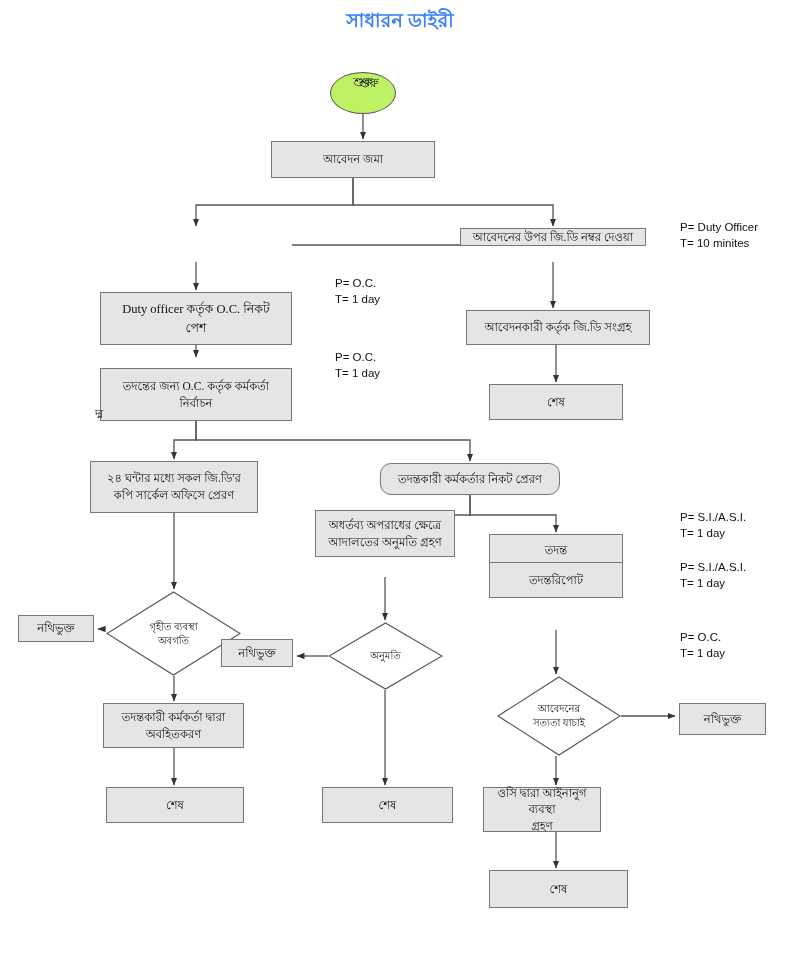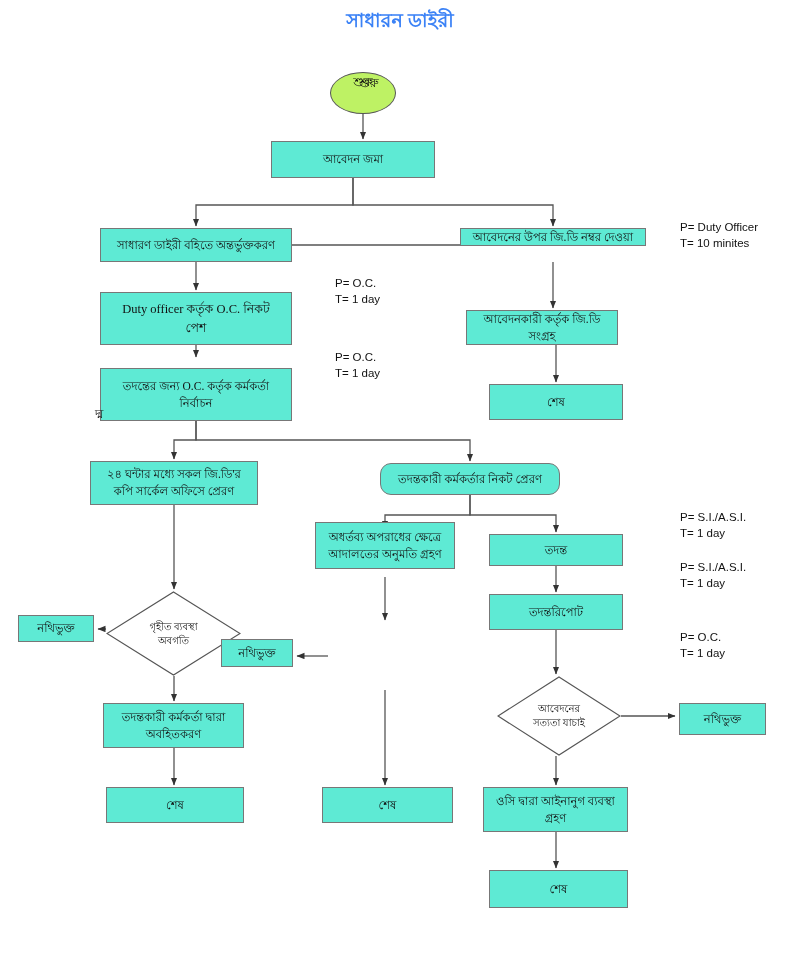--- a/index.html
+++ b/index.html
@@ -36,21 +36,21 @@
     position: absolute;
     top: 0;
     left: 0;
     width: 800px;
     height: 955px;
   }
   .node-box {
     position: absolute;
     box-sizing: border-box;
     border: 1px solid #777777;
-    background: #5eead4;
+    background: #e5e5e5;
     display: flex;
     align-items: center;
     justify-content: center;
     text-align: center;
     font-family: "Liberation Serif", "DejaVu Serif", serif;
     font-size: 11.5px;
     color: #111111;
     line-height: 1.45;
     padding: 2px 4px;
   }
@@ -192,76 +192,79 @@
   <div class="node-oval" style="left:330px; top:72px; width:66px; height:42px;">
     <span class="node-label">
       <span class="overlap-a">শুরু</span><span class="overlap-b">শুরু</span>
     </span>
   </div>
 
   <div class="node-box" style="left:271px; top:141px; width:164px; height:37px;">
     <span class="node-label">আবেদন জমা</span>
   </div>
 
-  <div class="node-box" style="left:100px; top:228px; width:192px; height:34px;">
-    <span class="node-label">সাধারণ ডাইরী বহিতে অন্তর্ভুক্তকরণ</span>
-  </div>
 
   <div class="node-box" style="left:460px; top:228px; width:186px; height:18px;">
     <span class="node-label">আবেদনের উপর জি.ডি নম্বর দেওয়া</span>
   </div>
 
   <div class="node-box" style="left:100px; top:292px; width:192px; height:53px; font-size:12.5px;">
     <span class="node-label">Duty officer কর্তৃক O.C. নিকট
 পেশ</span>
   </div>
 
-  <div class="node-box" style="left:466px; top:310px; width:152px; height:35px;">
+  <div class="node-box" style="left:466px; top:310px; width:184px; height:35px;">
     <span class="node-label">আবেদনকারী কর্তৃক জি.ডি সংগ্রহ</span>
   </div>
 
   <div class="node-box" style="left:100px; top:368px; width:192px; height:53px;">
     <span class="node-label">তদন্তের জন্য O.C. কর্তৃক কর্মকর্তা
 নির্বাচন</span>
   </div>
 
   <div class="node-box" style="left:489px; top:384px; width:134px; height:36px;">
     <span class="node-label">শেষ</span>
   </div>
 
-  <div class="node-box" style="left:90px; top:461px; width:168px; height:44px;">
+  <div class="node-box" style="left:90px; top:461px; width:168px; height:52px;">
     <span class="node-label">২৪ ঘন্টার মধ্যে সকল জি.ডি'র
 কপি সার্কেল অফিসে প্রেরণ</span>
   </div>
 
   <div class="node-box" style="left:380px; top:463px; width:180px; height:32px;border-radius:11px;">
     <span class="node-label">তদন্তকারী কর্মকর্তার নিকট প্রেরণ</span>
   </div>
 
-  <div class="node-box" style="left:315px; top:522px; width:140px; height:47px;">
+  <div class="node-box" style="left:315px; top:510px; width:140px; height:47px;">
     <span class="node-label">অধর্তব্য অপরাধের ক্ষেত্রে
 আদালতের অনুমতি গ্রহণ</span>
   </div>
 
   <div class="node-box" style="left:489px; top:534px; width:134px; height:32px;">
     <span class="node-label">তদন্ত</span>
   </div>
 
-  <div class="node-box" style="left:489px; top:594px; width:134px; height:36px;">
+  <div class="node-box" style="left:489px; top:562px; width:134px; height:36px;">
     <span class="node-label">তদন্তরিপোট</span>
   </div>
 
   <div class="node-diamond" style="left:106px; top:591px; width:135px; height:85px;">
     <svg class="diamond-shape" viewBox="0 0 135 85" preserveAspectRatio="none">
       <polygon points="67.5,1 134,42.5 67.5,84 1,42.5" fill="#ffffff" stroke="#555555" stroke-width="1.2"></polygon>
     </svg>
     <span class="node-label">গৃহীত ব্যবস্থা
 অবগতি</span>
   </div>
 
+  <div class="node-diamond" style="left:328px; top:622px; width:115px; height:68px;">
+    <svg class="diamond-shape" viewBox="0 0 115 68" preserveAspectRatio="none">
+      <polygon points="57.5,1 114,34 57.5,67 1,34" fill="#ffffff" stroke="#555555" stroke-width="1.2"></polygon>
+    </svg>
+    <span class="node-label">অনুমতি</span>
+  </div>
 
   <div class="node-diamond" style="left:497px; top:676px; width:124px; height:80px;">
     <svg class="diamond-shape" viewBox="0 0 124 80" preserveAspectRatio="none">
       <polygon points="62,1 123,40 62,79 1,40" fill="#ffffff" stroke="#555555" stroke-width="1.2"></polygon>
     </svg>
     <span class="node-label">আবেদনের
 সত্যতা যাচাই</span>
   </div>
 
   <div class="node-box" style="left:18px; top:615px; width:76px; height:27px;">
@@ -274,21 +277,21 @@
 
   <div class="node-box" style="left:679px; top:703px; width:87px; height:32px;">
     <span class="node-label">নথিভুক্ত</span>
   </div>
 
   <div class="node-box" style="left:103px; top:703px; width:141px; height:45px;">
     <span class="node-label">তদন্তকারী কর্মকর্তা দ্বারা
 অবহিতকরণ</span>
   </div>
 
-  <div class="node-box" style="left:483px; top:787px; width:145px; height:45px;">
+  <div class="node-box" style="left:483px; top:787px; width:118px; height:45px;">
     <span class="node-label">ওসি দ্বারা আইনানুগ ব্যবস্থা
 গ্রহণ</span>
   </div>
 
   <div class="node-box" style="left:106px; top:787px; width:138px; height:36px;">
     <span class="node-label">শেষ</span>
   </div>
 
   <div class="node-box" style="left:322px; top:787px; width:131px; height:36px;">
     <span class="node-label">শেষ</span>

